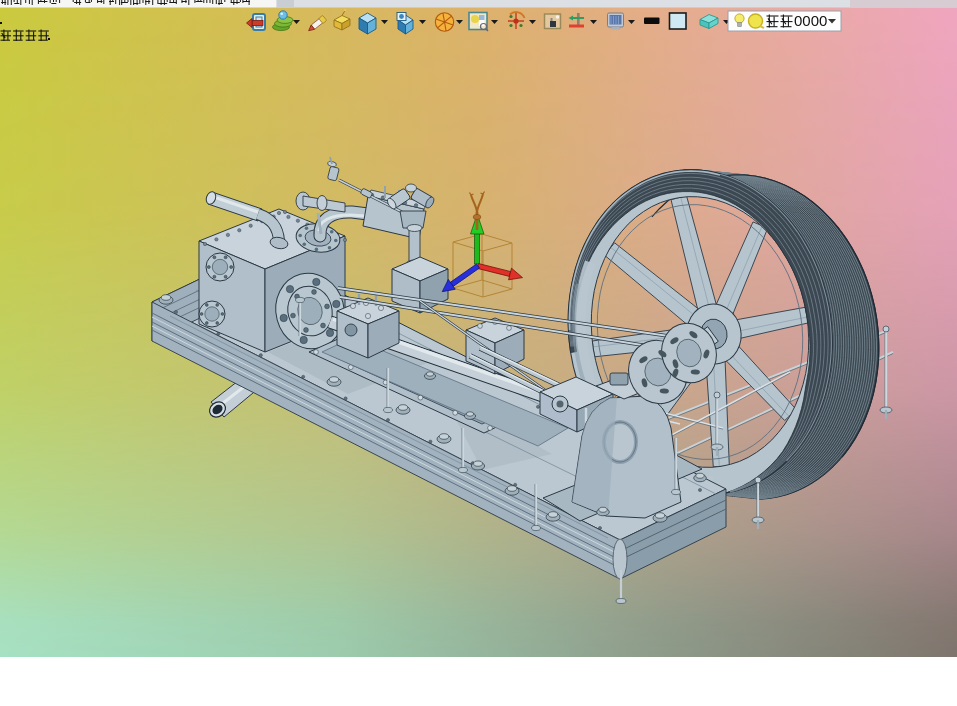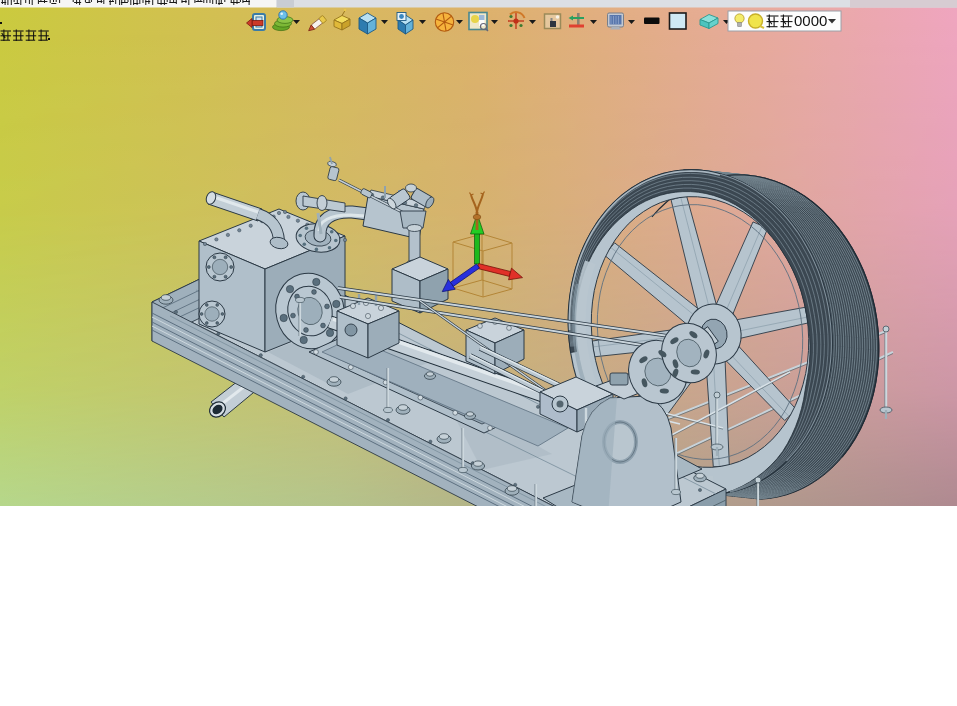--- a/index.html
+++ b/index.html
@@ -1,14 +1,14 @@
 <!DOCTYPE html>
 <html><head><meta charset="utf-8"><title>p</title><style>
 html,body{margin:0;padding:0;background:#fff;overflow:hidden}
-#st{position:relative;width:957px;height:506px}
+#st{position:relative;width:957px;height:657px}
 svg{position:absolute;left:0;top:0}
 </style></head><body>
 <div id="st">
 <svg width="957" height="706" viewBox="0 0 957 706" shape-rendering="auto">
       <defs>
 <linearGradient id="gt" x1="0" y1="0" x2="1" y2="0">
  <stop offset="0" stop-color="#cbca3e"></stop>
           <stop offset="0.5" stop-color="#ddb26b"></stop>
           <stop offset="1" stop-color="#f0a6c0"></stop>
 </linearGradient>

